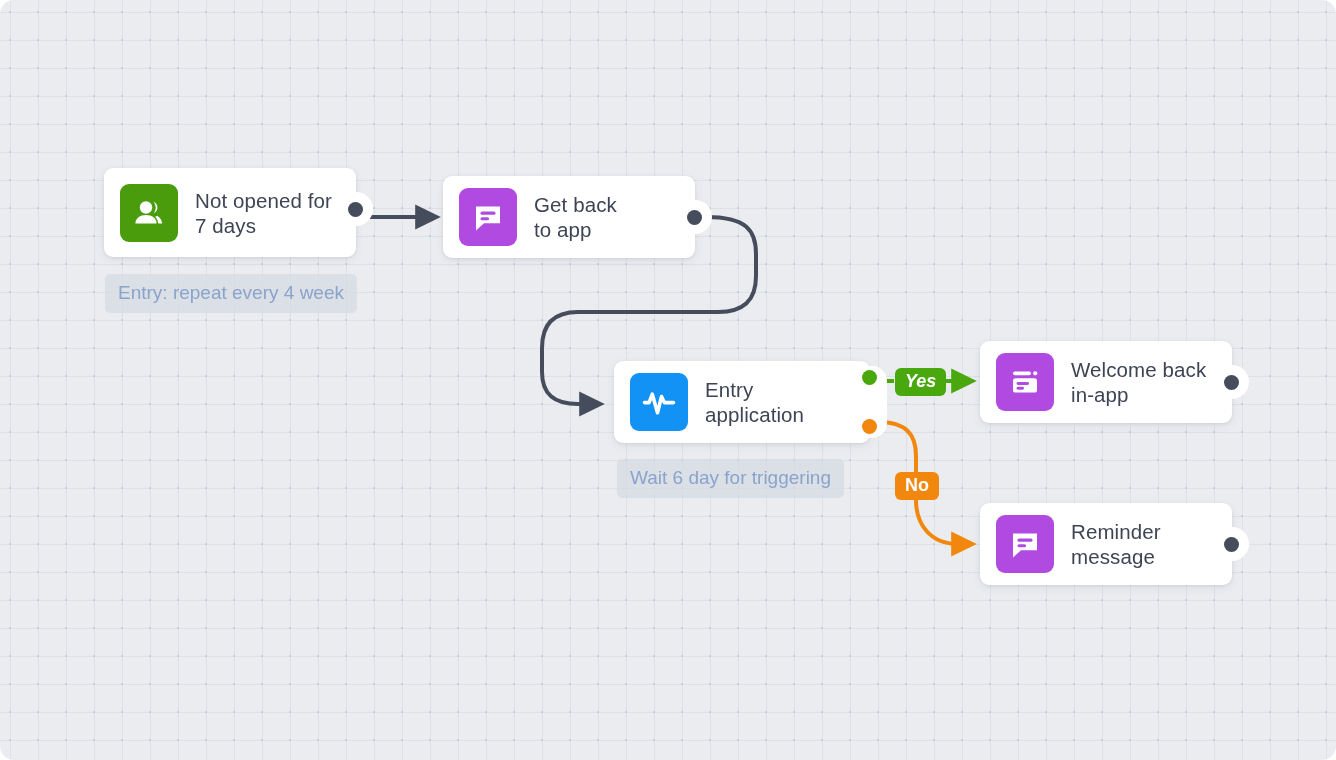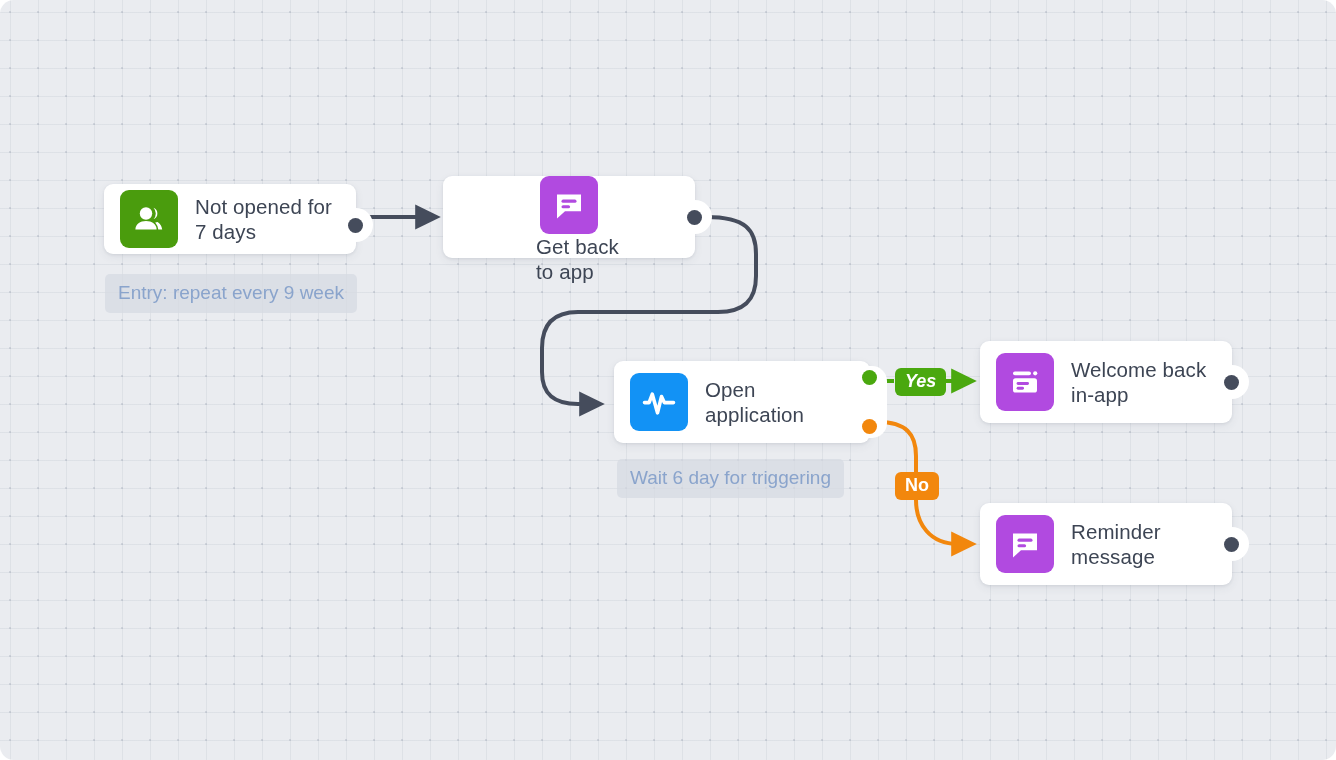--- a/index.html
+++ b/index.html
@@ -189,58 +189,58 @@
              C 906,422 916,434 916,456
              L 916,472
              L 916,500
              C 916,524 930,544 958,544
              L 968,544" fill="none" stroke="#f2870d" stroke-width="4" stroke-linecap="round" marker-end="url(#arrow-orange)"></path>
 
     <path d="M 1246,381 L 1336,381" fill="none" stroke="url(#fade-dash)" stroke-width="4.5" stroke-dasharray="11 11" stroke-linecap="butt"></path>
     <path d="M 1246,544 L 1336,544" fill="none" stroke="url(#fade-dash)" stroke-width="4.5" stroke-dasharray="11 11" stroke-linecap="butt"></path>
   </svg>
 
-  <div class="node" style="left:104px; top:184px; width:252px; height:70px;">
+  <div class="node" style="left:104px; top:168px; width:252px; height:89px;">
     <div class="icon-box" style="background:#4a9c0d;">
       <svg width="34" height="34" viewBox="0 0 34 34" xmlns="http://www.w3.org/2000/svg">
         <circle cx="14" cy="11.5" r="6.2" fill="#ffffff"></circle>
         <path d="M3.4 27.6 c0-5.6 4.7-8.6 10.6-8.6 s10.6 3 10.6 8.6 z" fill="#ffffff"></path>
         <path d="M21.5 5.8 a6.2 6.2 0 0 1 0 11.5 a8.4 8.4 0 0 0 0-11.5 z" fill="#ffffff"></path>
         <path d="M25.6 19.9 a10.6 10.6 0 0 1 4.6 7.7 l-3.9 0 a12.6 12.6 0 0 0-3.1-7.2 z" fill="#ffffff"></path>
       </svg>
     </div>
     <div class="label">Not opened for
 7 days</div>
     <div class="port" style="left:243px; top:24px;">
       <div class="dot"></div>
     </div>
   </div>
 
-  <div class="node" style="left:443px; top:176px; width:252px; height:82px;flex-direction:column;">
+  <div class="node" style="left:443px; top:176px; width:252px; height:82px;">
     <div class="icon-box" style="background:#b14ae0;">
       <svg width="34" height="34" viewBox="0 0 34 34" xmlns="http://www.w3.org/2000/svg">
         <path d="M5 6.6 h24 v16.6 h-16 l-8 7.2 z" fill="#ffffff"></path>
         <rect x="9.5" y="11.6" width="15" height="3.1" rx="1.55" fill="#b14ae0"></rect>
         <rect x="9.5" y="17.2" width="8.6" height="3.1" rx="1.55" fill="#b14ae0"></rect>
       </svg>
     </div>
     <div class="label">Get back
 to app</div>
     <div class="port" style="left:243px; top:24px;">
       <div class="dot"></div>
     </div>
   </div>
 
   <div class="node" style="left:614px; top:361px; width:256px; height:82px;">
     <div class="icon-box" style="background:#1292f5;">
       <svg width="36" height="36" viewBox="0 0 36 36" xmlns="http://www.w3.org/2000/svg">
         <path d="M3.5 18.6 h4.6 l3.2 -8.4 l5.2 18.6 l4.0 -16.2 l2.8 6.0 h9.2" fill="none" stroke="#ffffff" stroke-width="3.6" stroke-linecap="round" stroke-linejoin="round"></path>
       </svg>
     </div>
-    <div class="label">Open
+    <div class="label">Entry
 application</div>
     <div class="port-stack" style="left:247px; top:5px;">
       <div class="dot green"></div>
       <div class="dot orange"></div>
     </div>
   </div>
 
   <div class="node" style="left:980px; top:503px; width:252px; height:82px;">
     <div class="icon-box" style="background:#b14ae0;">
       <svg width="34" height="34" viewBox="0 0 34 34" xmlns="http://www.w3.org/2000/svg">
@@ -266,21 +266,21 @@
         <rect x="8.6" y="21.8" width="7.4" height="2.9" rx="1.45" fill="#b14ae0"></rect>
       </svg>
     </div>
     <div class="label">Welcome back
 in-app</div>
     <div class="port" style="left:243px; top:24px;">
       <div class="dot"></div>
     </div>
   </div>
 
-  <div class="caption" style="left:105px; top:274px;">Entry: repeat every 9 week</div>
+  <div class="caption" style="left:105px; top:274px;">Entry: repeat every 4 week</div>
 
   <div class="caption" style="left:617px; top:459px;">Wait 6 day for triggering</div>
 
   <div class="branch-badge yes" style="left:895px; top:368px;font-style:italic;">Yes</div>
 
   <div class="branch-badge no" style="left:895px; top:472px;">No</div>
 
 </div>
 
 </body></html>

